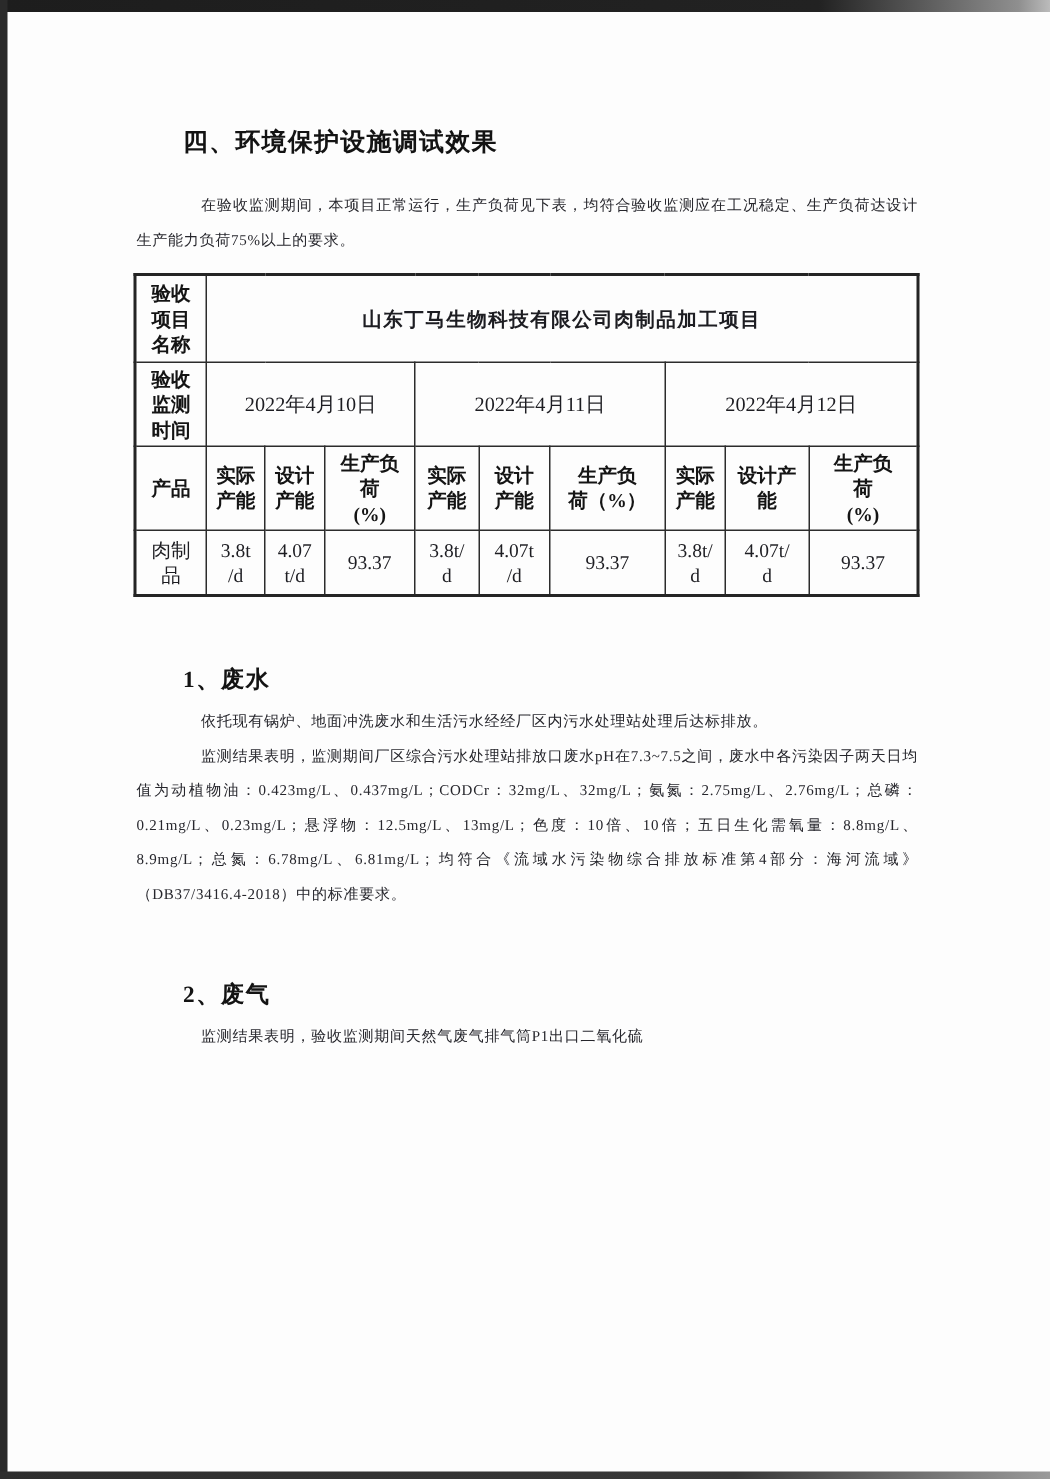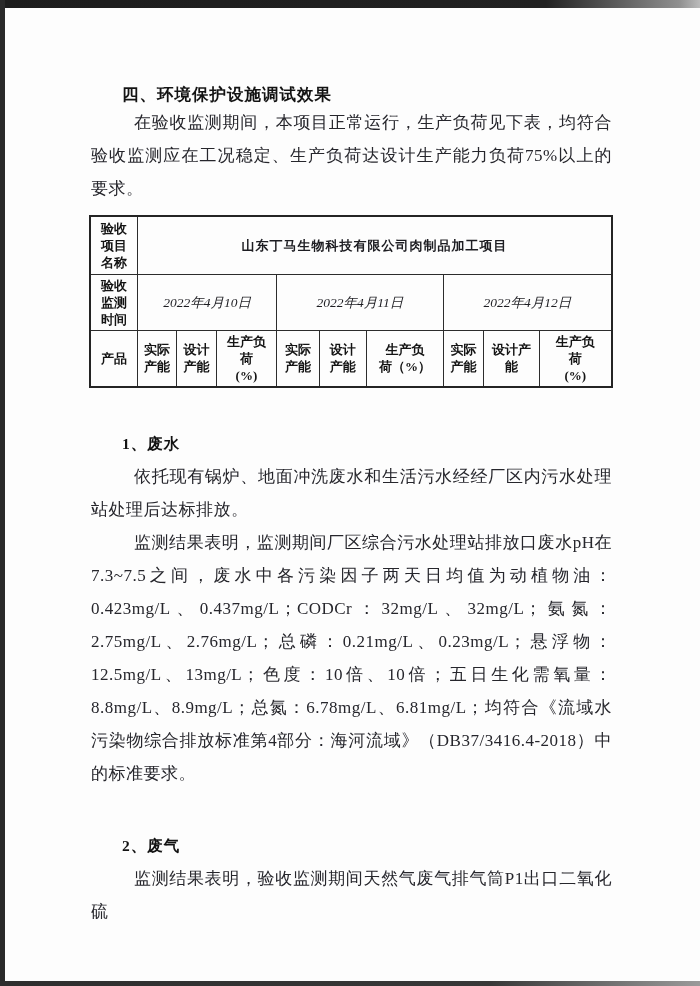--- a/index.html
+++ b/index.html
@@ -31,25 +31,25 @@
     width: 700px; height: 986px;
     padding: 84px 88px 0 91px;
   }
   .doc-heading {
     font-size: 16.5px;
     font-weight: 700;
     color: #131313;
     letter-spacing: 1px;
     padding-left: 31px;
     line-height: 22px;
-    margin-bottom: 0;
+    margin-bottom: 20px;
   }
   p.body-text {
-    font-size: 17px;
-    line-height: 33px;
+    font-size: 10px;
+    line-height: 23px;
     text-align: justify;
     text-justify: inter-character;
     letter-spacing: 0.5px;
   }
   p.indent { text-indent: 43px; }
   p.sec-title {
     font-size: 15.5px;
     font-weight: 700;
     color: #131313;
     line-height: 33px;
@@ -73,21 +73,21 @@
     padding: 2px 1px;
     line-height: 17px;
   }
   table.load-table { border: 2.2px solid #242424; }
   table.load-table th { font-weight: 700; color: #141414; }
   tr.r1 { height: 58px; }
   tr.r2 { height: 52px; }
   tr.r3 { height: 55px; }
   tr.r4 { height: 44px; }
   td.project-name { font-weight: 700; font-size: 13px; letter-spacing: 1px; }
-  td.date-cell { font-size: 13.5px; font-style: italic; }
+  td.date-cell { font-size: 13.5px; }
 </style>
 </head>
 <body>
 
 <div class="edge-top"></div>
 <div class="edge-left"></div>
 <div class="edge-bottom"></div>
 
 <div class="page">
 
@@ -139,20 +139,39 @@
       <th>生产负
 荷（%）</th>
       <th>实际
 产能</th>
       <th>设计产
 能</th>
       <th>生产负
 荷
 (%)</th>
     </tr>
+    <tr class="r4">
+      <td>肉制
+品</td>
+      <td>3.8t
+/d</td>
+      <td>4.07
+t/d</td>
+      <td>93.37</td>
+      <td>3.8t/
+d</td>
+      <td>4.07t
+/d</td>
+      <td>93.37</td>
+      <td>3.8t/
+d</td>
+      <td>4.07t/
+d</td>
+      <td>93.37</td>
+    </tr>
   </tbody>
     </table>
 
 
   <p class="sec-title">1、废水</p>
   <p class="body-text indent">依托现有锅炉、地面冲洗废水和生活污水经经厂区内污水处理站处理后达标排放。</p>
   <p class="body-text indent">监测结果表明，监测期间厂区综合污水处理站排放口废水pH在7.3~7.5之间，废水中各污染因子两天日均值为动植物油：0.423mg/L、0.437mg/L；CODCr：32mg/L、32mg/L；氨氮：2.75mg/L、2.76mg/L；总磷：0.21mg/L、0.23mg/L；悬浮物：12.5mg/L、13mg/L；色度：10倍、10倍；五日生化需氧量：8.8mg/L、8.9mg/L；总氮：6.78mg/L、6.81mg/L；均符合《流域水污染物综合排放标准第4部分：海河流域》（DB37/3416.4-2018）中的标准要求。</p>
 
   <p class="sec-title">2、废气</p>
   <p class="body-text indent">监测结果表明，验收监测期间天然气废气排气筒P1出口二氧化硫</p>

